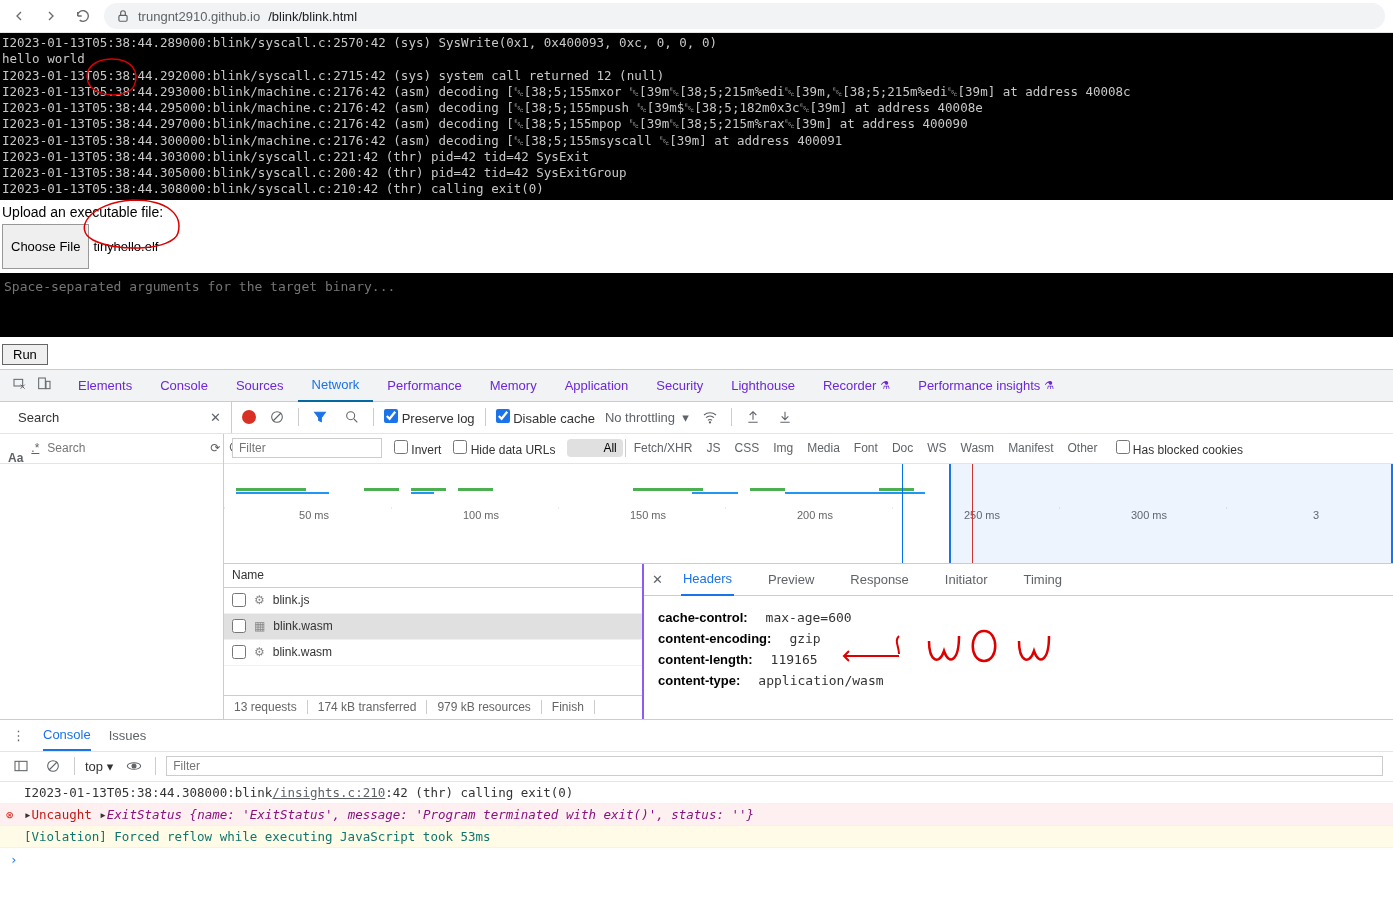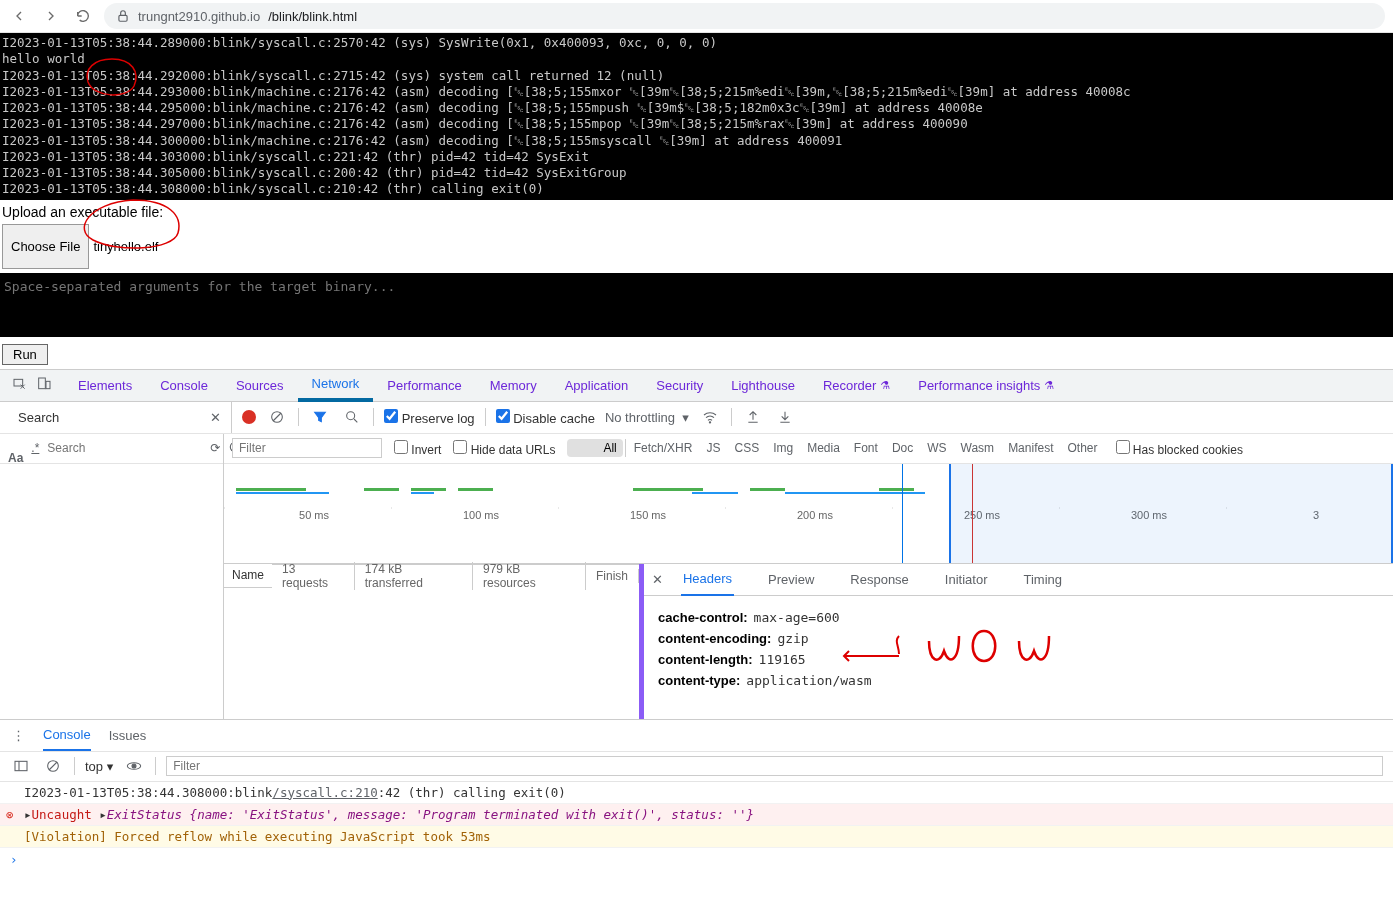--- a/index.html
+++ b/index.html
@@ -23,21 +23,21 @@
 .file-name { font-size: 13px; }
 .args-input { width: 100%; background: #000; color: #888; border: none; padding: 6px 4px; font-family: Consolas, monospace; font-size: 13px; height: 64px; resize: none; }
 .run-btn { border: 1px solid #666; background: #efefef; padding: 2px 10px; font-size: 13px; margin: 4px 2px; }
 
 
 .devtools { border-top: 1px solid #ccc; display: flex; flex-direction: column; }
 .dt-tabs { height: 32px; display: flex; align-items: center; border-bottom: 1px solid #ccc; background: #f1f3f4; }
 .dt-tabs .lead { display: flex; gap: 8px; padding: 0 12px; }
 .dt-tabs .lead svg { width: 16px; height: 16px; stroke: #5f6368; fill: none; stroke-width: 1.5; }
 .dt-tab { padding: 0 14px; height: 32px; display: flex; align-items: center; color: #6d28d9; cursor: pointer; gap: 4px; }
-.dt-tab.active { color: #1a73e8; border-bottom: 4px solid #0369a1; font-weight: 500; }
+.dt-tab.active { color: #1a73e8; border-bottom: 2px solid #0369a1; font-weight: 500; }
 
 
 .nt-toolbar { height: 32px; display: flex; align-items: center; padding: 0 8px; gap: 10px; border-bottom: 1px solid #e4e4e4; background: #fff; }
 .nt-left-panel { width: 224px; height: 100%; border-right: 1px solid #ccc; display: flex; align-items: center; justify-content: space-between; padding: 0 10px; }
 .icon-btn { width: 22px; height: 22px; display: flex; align-items: center; justify-content: center; color: #5f6368; }
 .icon-btn.red { background: #d93025; border-radius: 50%; width: 14px; height: 14px; }
 .icon-btn.blue svg { stroke: #1a73e8; fill: #1a73e8; }
 .icon-btn svg { width: 16px; height: 16px; stroke: currentColor; fill: none; stroke-width: 1.6; }
 .chk { width: 14px; height: 14px; accent-color: #1a73e8; }
 .nt-sel { border: none; background: transparent; font-size: 13px; color: #5f6368; }
@@ -66,49 +66,49 @@
 .wf-bars { position: absolute; top: 24px; left: 0; right: 0; height: 10px; }
 .wf-seg { position: absolute; height: 3px; top: 0; }
 .wf-seg.g { background: #4caf50; }
 .wf-seg.b { background: #2196f3; top: 4px; height: 2px; }
 .wf-sel { position: absolute; top: 0; bottom: 0; border-left: 2px solid #1a73e8; border-right: 2px solid #1a73e8; background: rgba(26,115,232,0.08); }
 .wf-red { position: absolute; top: 0; bottom: 0; width: 1px; background: #d93025; }
 .wf-blue { position: absolute; top: 0; bottom: 0; width: 1px; background: #0073e6; }
 
 
 .nt-split { flex: 1; display: flex; min-height: 0; }
-.nt-rqlist { width: 420px; border-right: 5px solid #8b5cf6; display: flex; flex-direction: row; }
+.nt-rqlist { width: 420px; border-right: 2px solid #8b5cf6; display: flex; flex-direction: column; }
 .nt-rqhead { height: 24px; border-bottom: 1px solid #ccc; padding: 4px 8px; font-size: 12px; color: #333; display: flex; align-items: center; }
 .nt-rqrows { flex: 1; overflow: auto; position: relative; }
 .nt-rqrow { height: 26px; display: flex; align-items: center; padding: 0 8px; gap: 8px; font-size: 12px; border-bottom: 1px solid #f0f0f0; }
 .nt-rqrow.sel { background: #e0e0e0; }
 .nt-rqfoot { height: 24px; border-top: 1px solid #ccc; font-size: 12px; color: #666; display: flex; align-items: center; }
 .nt-rqfoot span { padding: 0 10px; border-right: 1px solid #ccc; }
 
 .nt-details { flex: 1; display: flex; flex-direction: column; min-width: 0; }
 .nt-dhead { height: 32px; display: flex; align-items: center; border-bottom: 1px solid #ccc; padding: 0 8px; gap: 18px; font-size: 13px; }
 .nt-dtab { color: #5f6368; cursor: pointer; padding: 0 2px; height: 32px; display: flex; align-items: center; }
 .nt-dtab.active { color: #1a73e8; border-bottom: 2px solid #1a73e8; font-weight: 500; }
 .nt-dbody { flex: 1; padding: 8px 14px; overflow: auto; font-size: 13px; position: relative; }
 .hdr-line { margin: 6px 0; }
 .hdr-k { font-weight: bold; color: #000; }
-.hdr-v { font-family: Consolas, monospace; color: #333; margin-left: 6px; }
+.hdr-v { font-family: Consolas, monospace; color: #333; margin-left: 18px; }
 
 
 .console-drawer { border-top: 1px solid #ccc; height: 186px; display: flex; flex-direction: column; }
 .cd-tabs { height: 32px; display: flex; align-items: center; gap: 18px; padding: 0 12px; border-bottom: 1px solid #e4e4e4; }
 .cd-tab { color: #5f6368; height: 32px; display: flex; align-items: center; cursor: pointer; }
 .cd-tab.active { color: #1a73e8; border-bottom: 2px solid #1a73e8; font-weight: 500; }
 .cd-toolbar { height: 30px; display: flex; align-items: center; gap: 10px; padding: 0 10px; border-bottom: 1px solid #e4e4e4; }
 .cd-toolbar input { flex: 1; border: 1px solid #ccc; padding: 2px 6px; font-size: 12px; }
 .cd-lines { flex: 1; overflow: auto; font-family: Consolas, monospace; font-size: 12.5px; }
 .cd-line { padding: 3px 10px 3px 24px; border-bottom: 1px solid #f2f2f2; position: relative; }
 .cd-line.err { background: #fef0f0; color: #333; }
 .cd-line.err::before { content: "⊗"; color: #d93025; position: absolute; left: 6px; }
-.cd-line.warn { background: #fffbe6; color: #a16207; }
+.cd-line.warn { background: #fffbe6; color: #0f766e; }
 .cd-red { color: #c41a16; }
 .cd-darkred { color: #881280; font-style: italic; }
 .cd-link { text-decoration: underline; color: #5f6368; }
 .cd-prompt { color: #1a73e8; padding: 4px 10px; }
 
 
 .annot { position: absolute; pointer-events: none; }
 </style>
 </head>
 <body>
@@ -382,21 +382,21 @@
           <svg viewBox="0 0 24 24">
             <circle cx="12" cy="12" r="3" fill="#5f6368"></circle>
             <path d="M2 12a10 5 0 0 1 20 0 10 5 0 0 1-20 0"></path>
           </svg>
         </span>
       <span class="sep"></span>
       <input placeholder="Filter" style="">
     </div>
     <div class="cd-lines">
       <div class="cd-line">
-        <span>I2023-01-13T05:38:44.308000:blink</span><span class="cd-link">/syscall.c:210</span><span>:42 (thr) calling exit(0)</span>
+        <span>I2023-01-13T05:38:44.308000:blink</span><span class="cd-link">/insights.c:210</span><span>:42 (thr) calling exit(0)</span>
       </div>
       <div class="cd-line err">
         ▸<span class="cd-red">Uncaught</span> ▸<span class="cd-darkred">ExitStatus</span> <span class="cd-darkred">{name: 'ExitStatus', message: 'Program terminated with exit()', status: ''}</span>
       </div>
       <div class="cd-line warn">[Violation] Forced reflow while executing JavaScript took 53ms</div>
       <div class="cd-prompt">›</div>
     </div>
   </div>
 </div>
 

